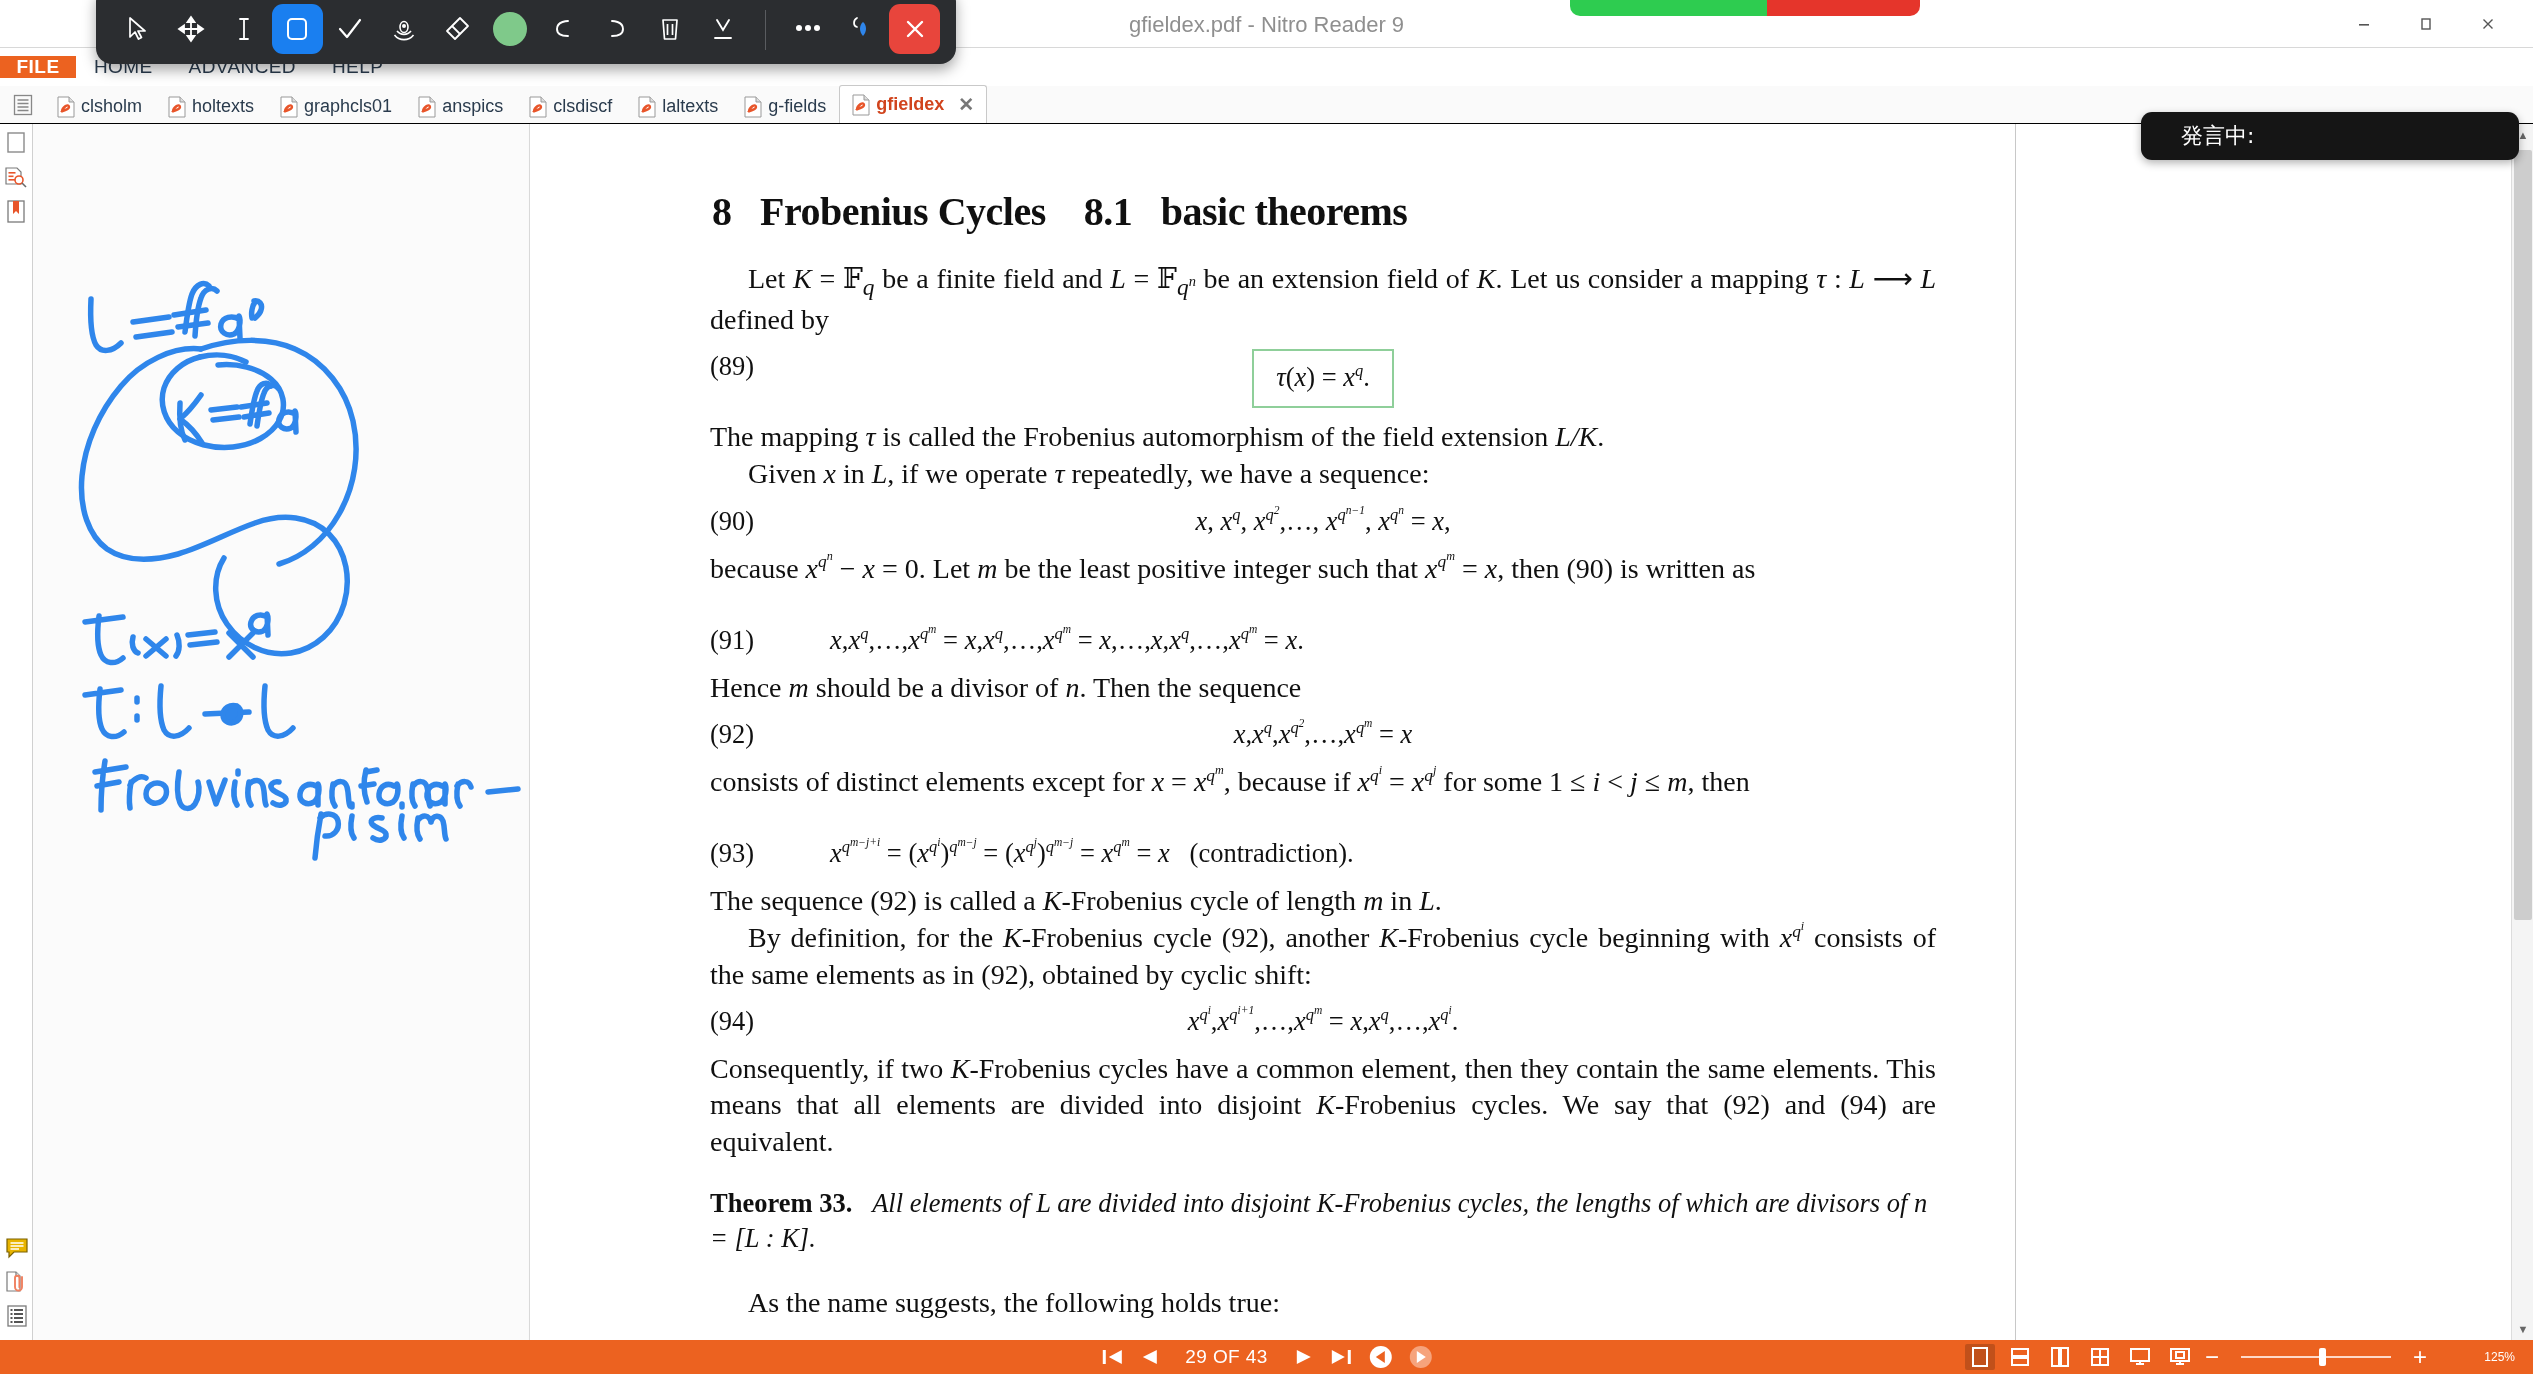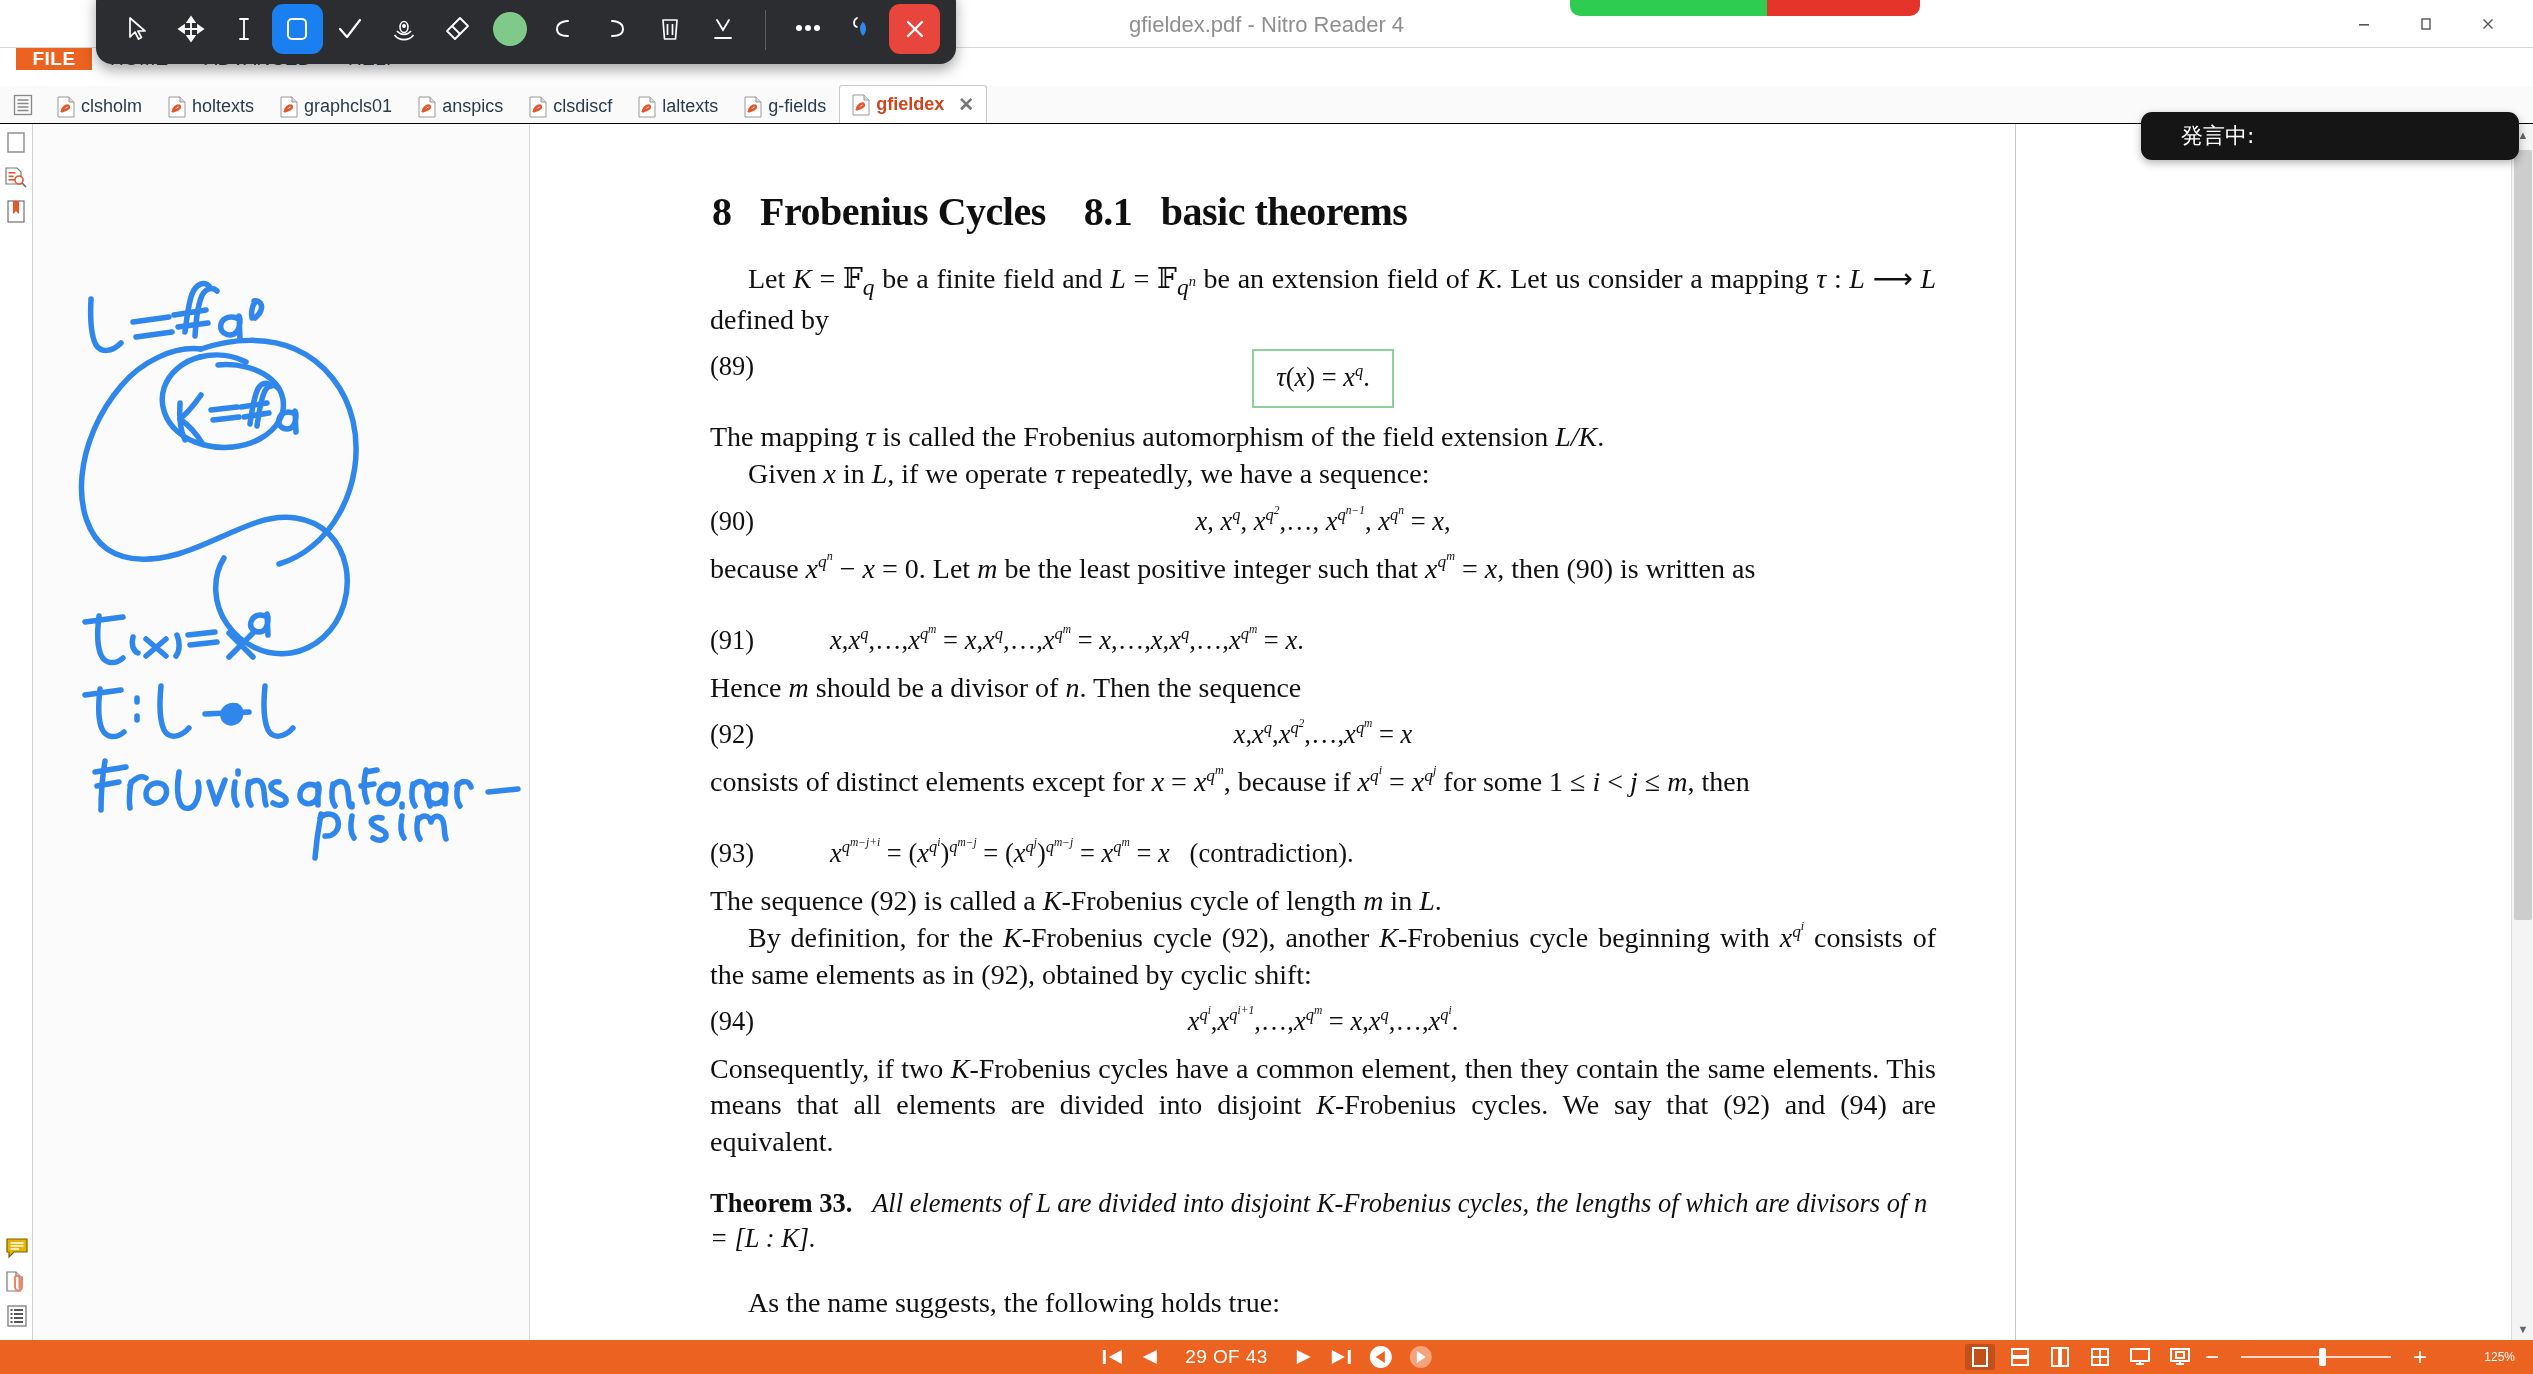--- a/index.html
+++ b/index.html
@@ -60,21 +60,21 @@
   }
   .win-ctrls { position: absolute; right: 14px; top: 2px; display: flex; gap: 0px; }
   .win-btn {
     width: 62px; height: 44px; display: flex; align-items: center; justify-content: center;
     color: #444; font-size: 20px; cursor: pointer;
   }
 
   
   .ribbon {
     position: absolute; left: 0; top: 48px; width: 1010px; height: 38px;
-    display: flex; align-items: flex-start; z-index: 10; padding-left: 16px;
+    display: flex; align-items: center; z-index: 10;
   }
   .ribbon-file {
     background: #ec6220; color: #fff; font-size: 19px; font-weight: bold;
     letter-spacing: .5px;
     display: flex; align-items: center; justify-content: center;
     width: 76px; cursor: pointer;
   }
   .ribbon-item {
     display: flex; align-items: center; padding: 0 18px;
     font-size: 19px; color: #2a3b4d; letter-spacing: .4px; cursor: pointer;
@@ -230,21 +230,21 @@
 <body>
 
 <div id="root">
 
   <div class="banner-frag">
     <div class="g"></div>
     <div class="r"></div>
   </div>
 
   <div class="titlebar">
-    <div class="win-title">gfieldex.pdf - Nitro Reader 4</div>
+    <div class="win-title">gfieldex.pdf - Nitro Reader 9</div>
     <div class="win-ctrls">
       <div class="win-btn">
         <svg width="16" height="16" viewBox="0 0 16 16">
             <rect x="3" y="8" width="10" height="1.6" fill="#555"></rect>
           </svg>
       </div>
       <div class="win-btn">
         <svg width="16" height="16" viewBox="0 0 16 16">
             <rect x="4" y="3" width="8" height="10" fill="none" stroke="#555" stroke-width="1.4"></rect>
           </svg>

